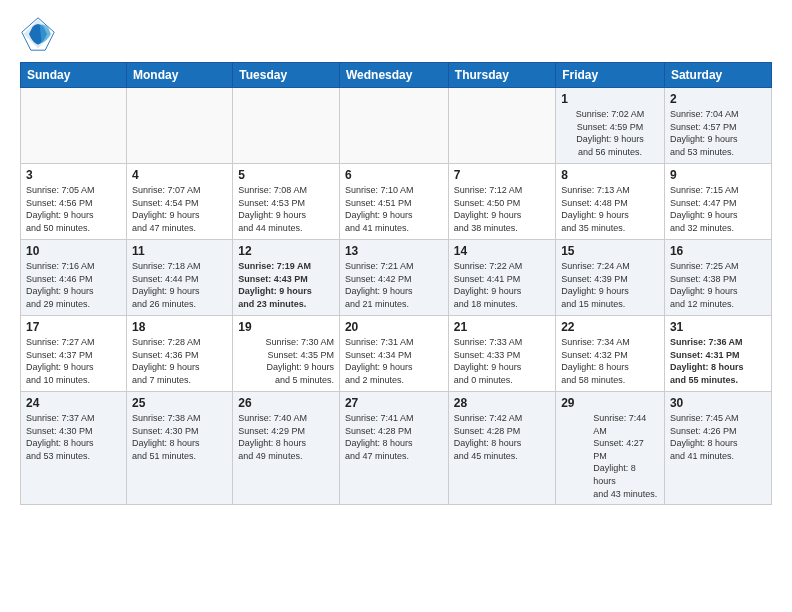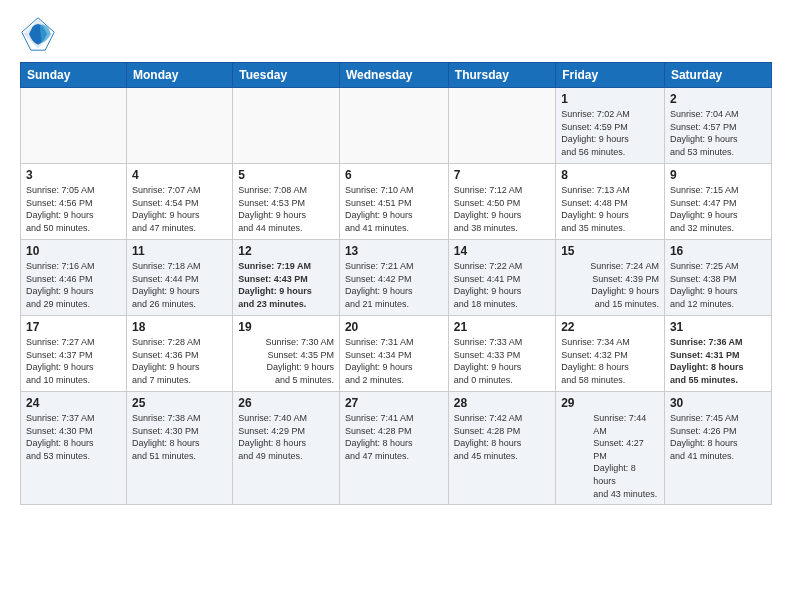--- a/index.html
+++ b/index.html
@@ -132,21 +132,21 @@
     </thead>
     <tbody id="calendar-body">
         <tr>
           <td class="empty"></td>
           <td class="empty"></td>
           <td class="empty"></td>
           <td class="empty"></td>
           <td class="empty"></td>
           <td class="shaded">
             <span class="day-num">1</span>
-            <div class="day-info" style="white-space: pre-line;">Sunrise: 7:02 AM
+            <div class="day-info" style="white-space: pre-line; text-align: center;">Sunrise: 7:02 AM
 Sunset: 4:59 PM
 Daylight: 9 hours
 and 56 minutes.</div>
           </td>
           <td class="shaded">
             <span class="day-num">2</span>
             <div class="day-info" style="white-space: pre-line;">Sunrise: 7:04 AM
 Sunset: 4:57 PM
 Daylight: 9 hours
 and 53 minutes.</div>
@@ -234,21 +234,21 @@
           </td>
           <td class="shaded">
             <span class="day-num">14</span>
             <div class="day-info" style="white-space: pre-line;">Sunrise: 7:22 AM
 Sunset: 4:41 PM
 Daylight: 9 hours
 and 18 minutes.</div>
           </td>
           <td class="shaded">
             <span class="day-num">15</span>
-            <div class="day-info" style="white-space: pre-line; text-align: right;">Sunrise: 7:24 AM
+            <div class="day-info" style="white-space: pre-line;">Sunrise: 7:24 AM
 Sunset: 4:39 PM
 Daylight: 9 hours
 and 15 minutes.</div>
           </td>
           <td class="shaded">
             <span class="day-num">16</span>
             <div class="day-info" style="white-space: pre-line;">Sunrise: 7:25 AM
 Sunset: 4:38 PM
 Daylight: 9 hours
 and 12 minutes.</div>

